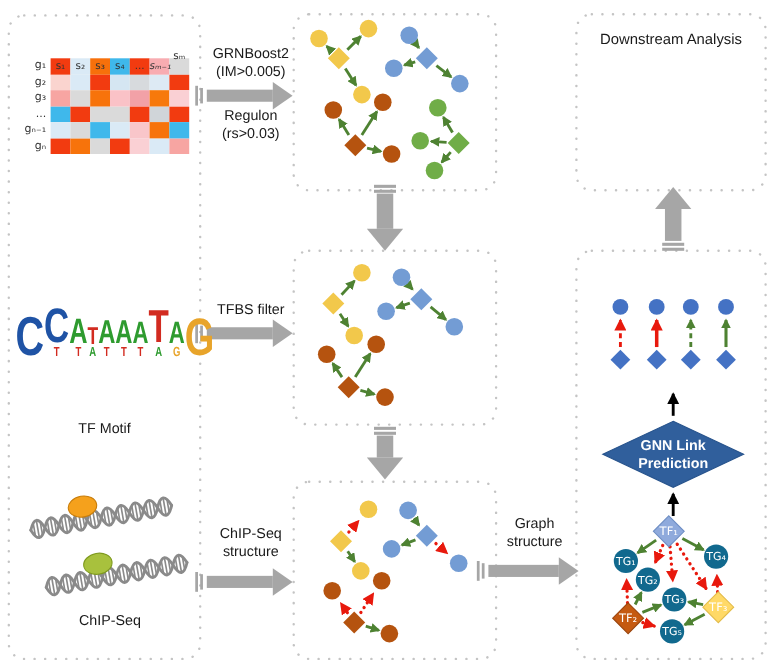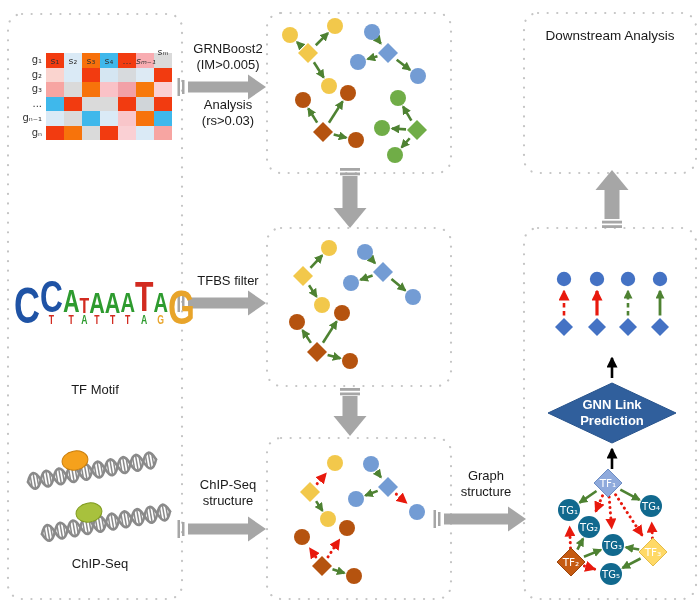--- a/index.html
+++ b/index.html
@@ -411,21 +411,21 @@
     </div>
   <div class="abs lbl" style="left:30px;top:337px;width:130px;margin-top:45px;">TF Motif</div>
 
   <div class="abs lbl" style="left:35px;top:556px;width:130px;">ChIP-Seq</div>
 
   <div class="abs lbl" style="left:182px;top:41px;width:92px;">
     <span>GRNBoost2</span><br>
     <span>(IM&gt;0.005)</span>
   </div>
   <div class="abs lbl" style="left:182px;top:97px;width:92px;">
-    <span>Analysis</span><br>
+    <span>Regulon</span><br>
     <span>(rs&gt;0.03)</span>
   </div>
   <div class="abs lbl" style="left:182px;top:273px;width:92px;">TFBS filter</div>
   <div class="abs lbl" style="left:182px;top:477px;width:92px;">
     <span>ChIP-Seq</span><br>
     <span>structure</span>
   </div>
   <div class="abs lbl" style="left:444px;top:468px;width:84px;">
     <span>Graph</span><br>
     <span>structure</span>

